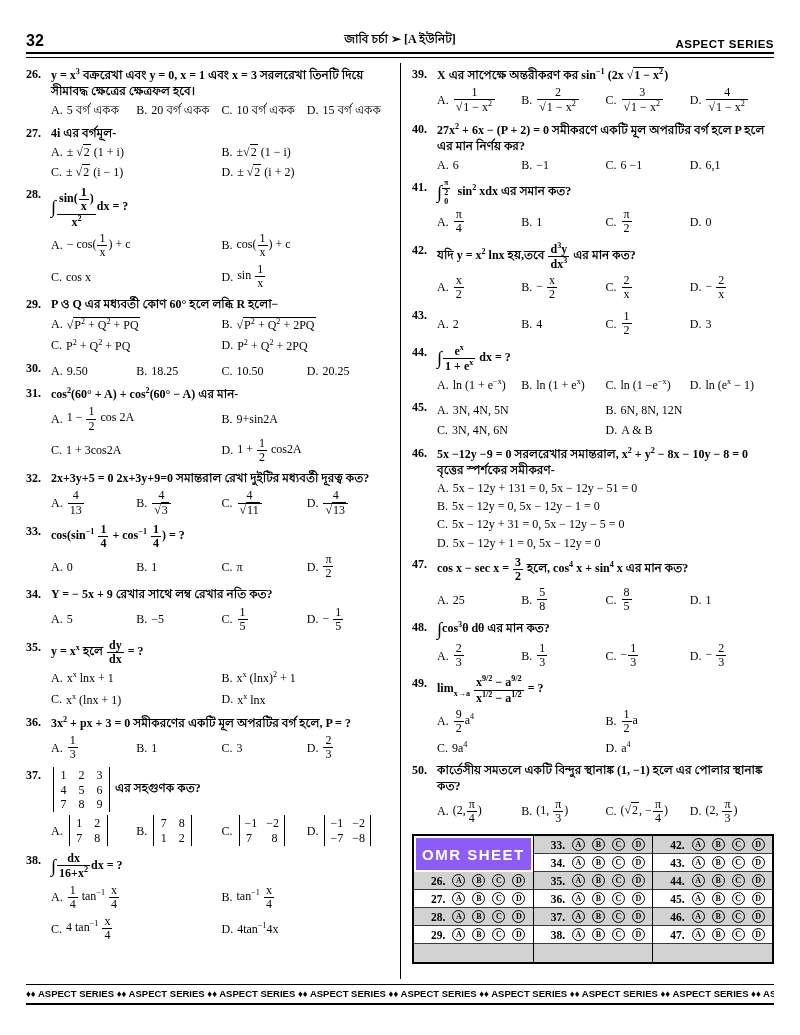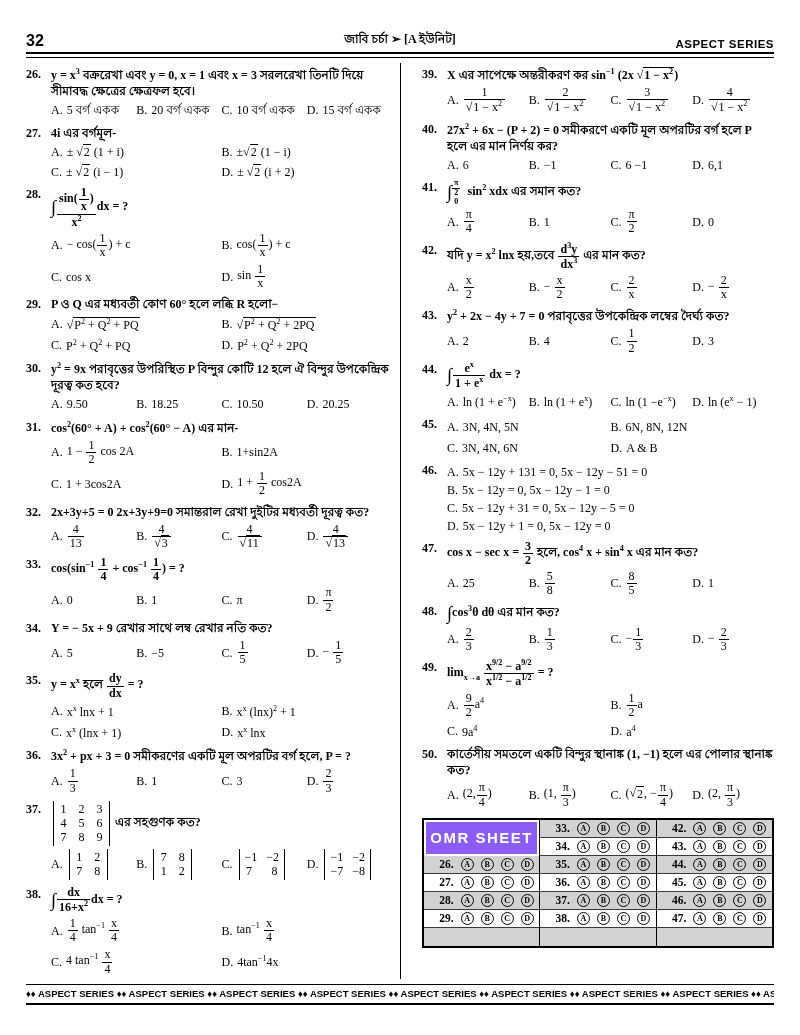--- a/index.html
+++ b/index.html
@@ -11,21 +11,21 @@
   }
   
   .hdr{display:flex;align-items:flex-end;position:relative;height:20px;flex:none;}
   .hdr .pageno{font:bold 16px "Liberation Sans",sans-serif;}
   .hdr .center{position:absolute;left:0;right:0;text-align:center;font-weight:bold;font-size:12px;}
   .hdr .right{margin-left:auto;font:bold 11.5px "Liberation Sans",sans-serif;letter-spacing:.5px;text-align:right;}
   .rule-double{flex:none;height:3px;border-top:2.5px solid #000;border-bottom:1.8px solid #000;margin-top:2px;}
   
   .cols{display:flex;flex:1;overflow:hidden;margin-top:5px;}
   .col{width:50%;box-sizing:border-box;padding-right:8px;font-size:12px;}
-  .col.rcol{border-left:1.5px solid #000;padding-left:21px;padding-right:0;}
+  .col.rcol{border-left:1.5px solid #000;padding-left:11px;padding-right:0;}
   
   .q{display:flex;margin:3px 0 4px 0;line-height:1.35;}
   .qnum{font-weight:bold;flex:none;width:25px;}
   .qbody{flex:1;min-width:0;}
   .qtext{font-weight:bold;}
   .opts{display:flex;flex-wrap:wrap;margin-top:1px;}
   .opt{display:flex;align-items:center;gap:4px;margin:2px 0;box-sizing:border-box;padding-right:4px;}
   .opts.g4 .opt{width:25%;}
   .opts.g2 .opt{width:50%;}
   .opts.list .opt{width:100%;margin:1px 0;}
@@ -184,21 +184,20 @@
               <div class="opt">
                 <span class="ol">D.</span>
                 <span class="oc">P<sup>2</sup> + Q<sup>2</sup> + 2PQ</span>
               </div>
             </div>
           </div>
         </div>
         <div class="q">
           <span class="qnum">30.</span>
           <div class="qbody">
-            <div class="qtext">y<sup>2</sup> = 9x পরাবৃত্তের উপরিস্থিত P বিন্দুর কোটি 12 হলে ঐ বিন্দুর উপকেন্দ্রিক দূরত্ব কত হবে?</div>
             <div class="opts g4">
               <div class="opt">
                 <span class="ol">A.</span>
                 <span class="oc">9.50</span>
               </div>
               <div class="opt">
                 <span class="ol">B.</span>
                 <span class="oc">18.25</span>
               </div>
               <div class="opt">
@@ -219,21 +218,21 @@
             <div class="opts g2">
               <div class="opt">
                 <span class="ol">A.</span>
                 <span class="oc">1 − <span class="fr">
                     <span class="nu">1</span>
                     <span class="de">2</span>
                   </span> cos 2A</span>
               </div>
               <div class="opt">
                 <span class="ol">B.</span>
-                <span class="oc">1+sin2A</span>
+                <span class="oc">9+sin2A</span>
               </div>
               <div class="opt">
                 <span class="ol">C.</span>
                 <span class="oc">1 + 3cos2A</span>
               </div>
               <div class="opt">
                 <span class="ol">D.</span>
                 <span class="oc">1 + <span class="fr">
                     <span class="nu">1</span>
                     <span class="de">2</span>
@@ -646,21 +645,20 @@
                     <span class="nu">2</span>
                     <span class="de">x</span>
                   </span></span>
               </div>
             </div>
           </div>
         </div>
         <div class="q">
           <span class="qnum">43.</span>
           <div class="qbody">
-            <div class="qtext">y<sup>2</sup> + 2x − 4y + 7 = 0 পরাবৃত্তের উপকেন্দ্রিক লম্বের দৈর্ঘ্য কত?</div>
             <div class="opts g4">
               <div class="opt">
                 <span class="ol">A.</span>
                 <span class="oc">2</span>
               </div>
               <div class="opt">
                 <span class="ol">B.</span>
                 <span class="oc">4</span>
               </div>
               <div class="opt">
@@ -723,20 +721,21 @@
               <div class="opt">
                 <span class="ol">D.</span>
                 <span class="oc">A &amp; B</span>
               </div>
             </div>
           </div>
         </div>
         <div class="q">
           <span class="qnum">46.</span>
           <div class="qbody">
+            <div class="qtext">5x −12y −9 = 0 সরলরেখার সমান্তরাল, x<sup>2</sup> + y<sup>2</sup> − 8x − 10y − 8 = 0 বৃত্তের স্পর্শকের সমীকরণ-</div>
             <div class="opts list">
               <div class="opt">
                 <span class="ol">A.</span>
                 <span class="oc">5x − 12y + 131 = 0, 5x − 12y − 51 = 0</span>
               </div>
               <div class="opt">
                 <span class="ol">B.</span>
                 <span class="oc">5x − 12y = 0, 5x − 12y − 1 = 0</span>
               </div>
               <div class="opt">

